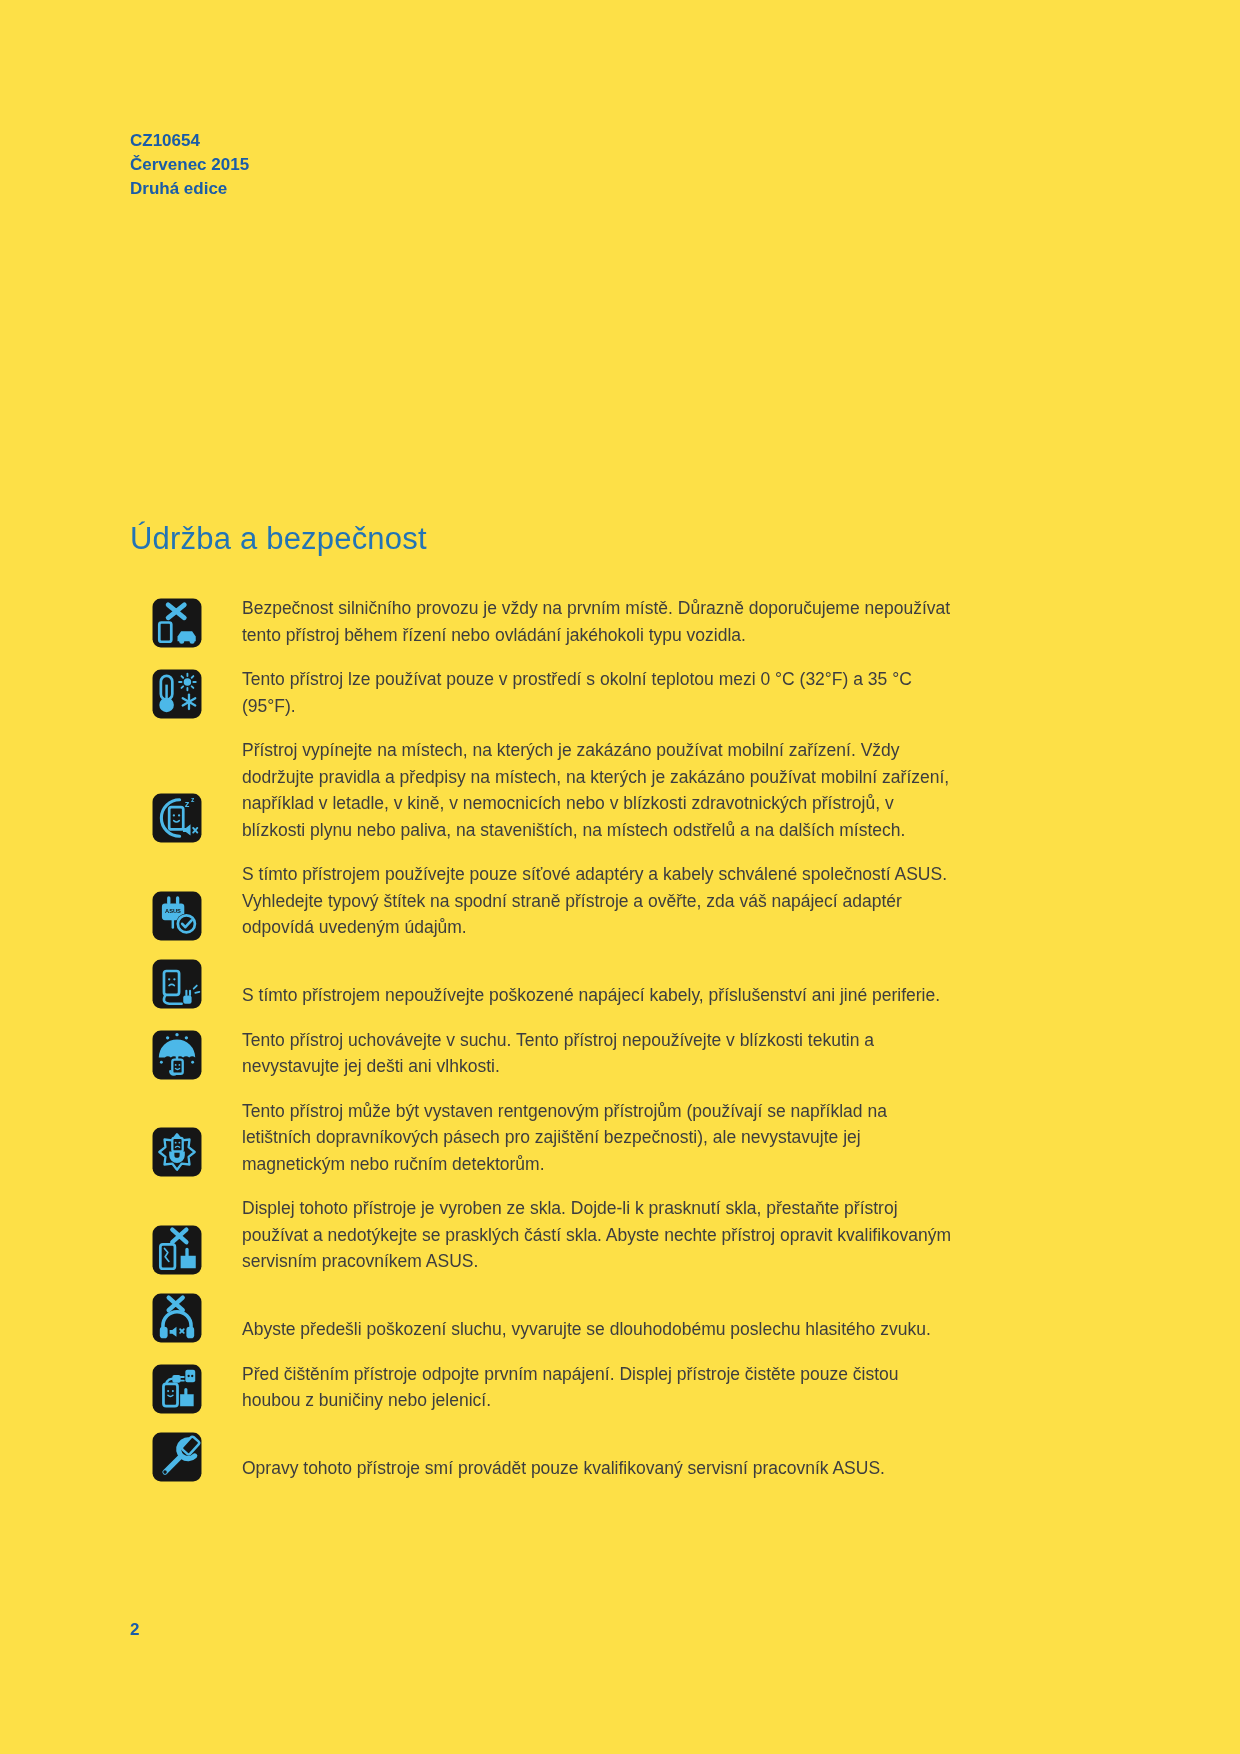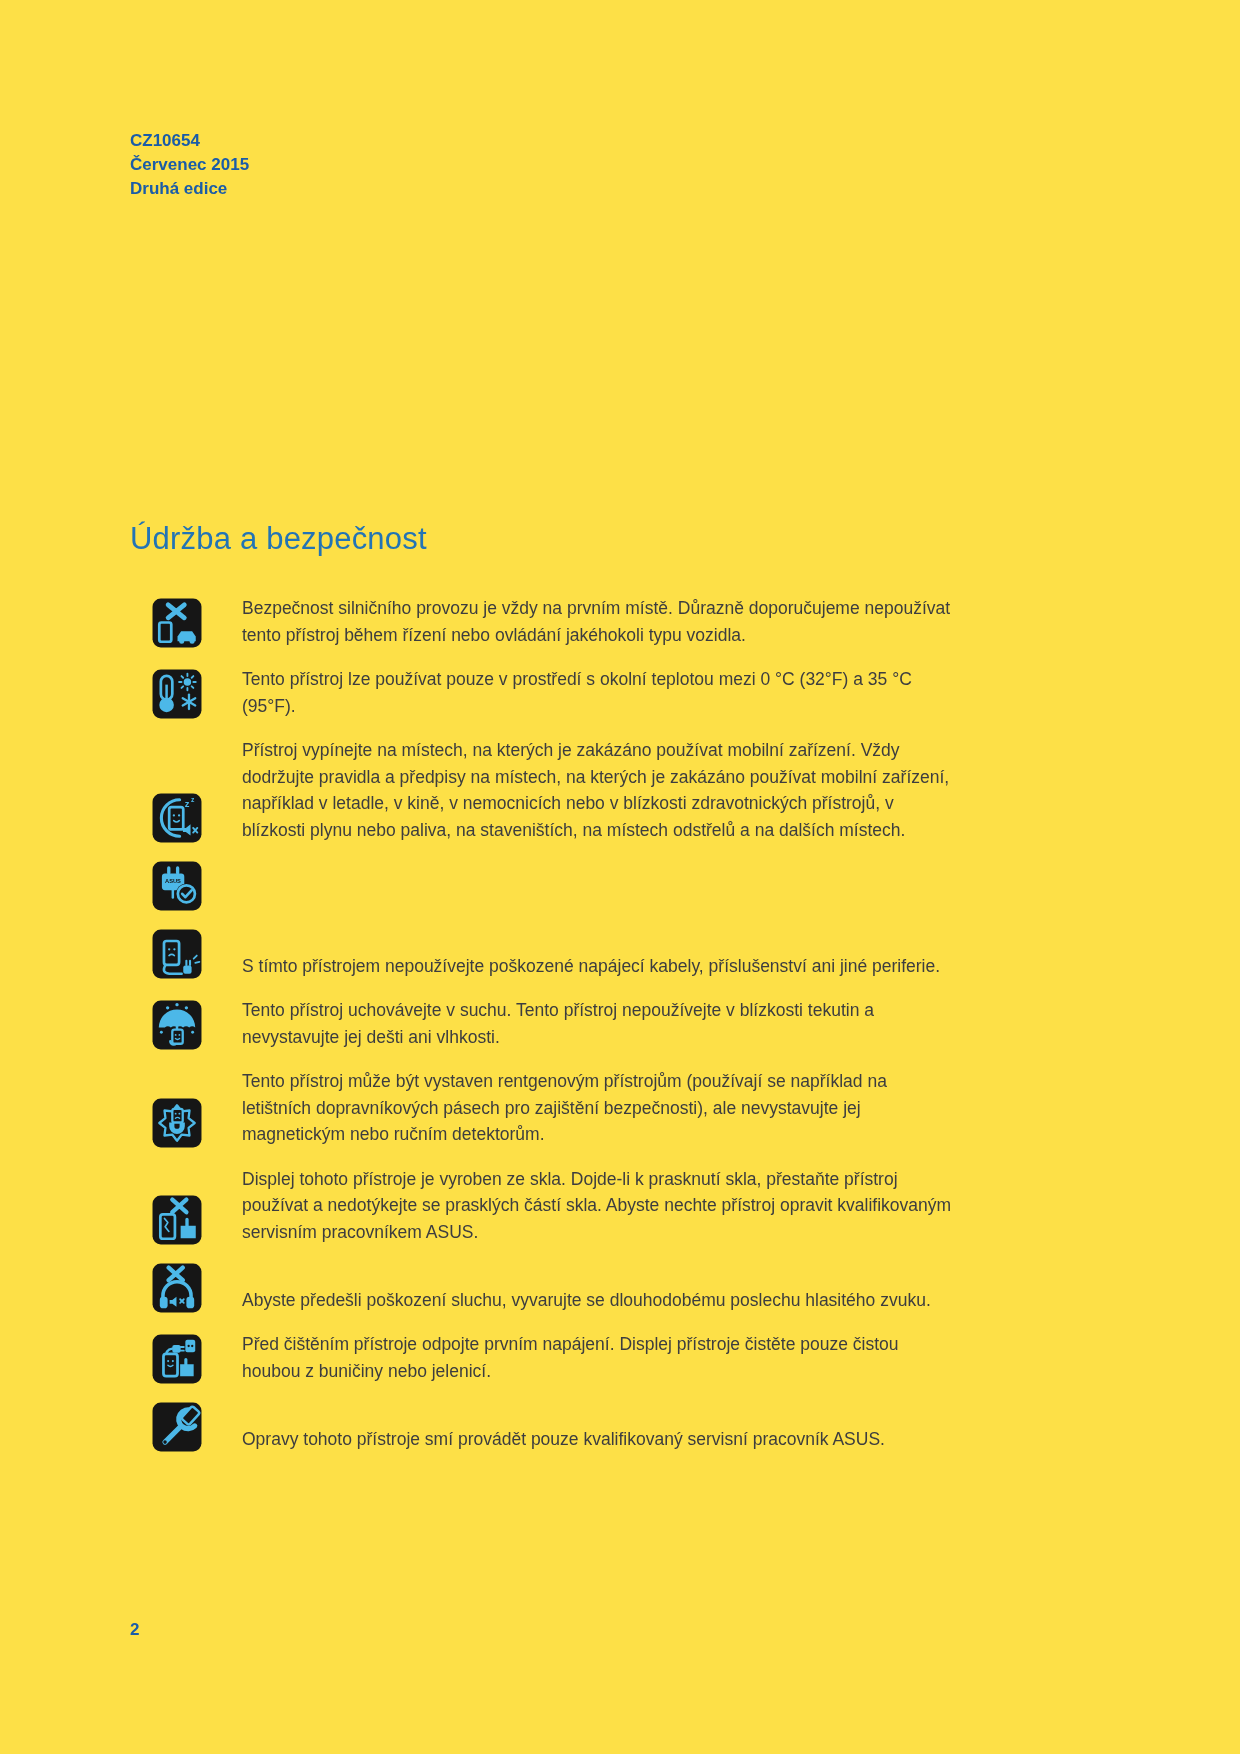--- a/index.html
+++ b/index.html
@@ -102,20 +102,21 @@
               <rect x="14.5" y="5" width="3.2" height="8" rx="1.6" fill="#4cb8e8"></rect>
               <rect x="23" y="5" width="3.2" height="8" rx="1.6" fill="#4cb8e8"></rect>
               <rect x="9.5" y="12" width="21.5" height="16" rx="3" fill="#4cb8e8"></rect>
               <text x="12.5" y="21.5" font-size="5.5" font-weight="bold" fill="#161616">ASUS</text>
               <path d="M20 28 v7" stroke="#4cb8e8" stroke-width="2.4" stroke-linecap="round"></path>
               <circle cx="33" cy="31.5" r="10" fill="#161616"></circle>
               <circle cx="33" cy="31.5" r="8.2" stroke="#4cb8e8" stroke-width="2.6" fill="#161616"></circle>
               <path d="M29 31.5 l3 3.2 l6-6.5" stroke="#4cb8e8" stroke-width="2.6" fill="none" stroke-linecap="round" stroke-linejoin="round"></path>
             </svg>
           </span>
+          <p class="safety-text">S tímto přístrojem používejte pouze síťové adaptéry a kabely schválené společností ASUS. Vyhledejte typový štítek na spodní straně přístroje a ověřte, zda váš napájecí adaptér odpovídá uvedeným údajům.</p>
         </div>
         <div class="safety-item">
           <span class="safety-icon">
             <svg viewBox="0 0 48 48" width="50" height="50">
               <rect x="0.5" y="0.5" width="47" height="47" rx="8" fill="#161616"></rect>
               <rect x="11.5" y="11.5" width="14.5" height="23" rx="2.5" stroke="#4cb8e8" stroke-width="2.6" fill="none"></rect>
               <circle cx="16.5" cy="19.5" r="1.1" fill="#4cb8e8"></circle>
               <circle cx="21.5" cy="19.5" r="1.1" fill="#4cb8e8"></circle>
               <path d="M16.3 25.5 q2.6-2.4 5.2 0" stroke="#4cb8e8" stroke-width="1.5" fill="none" stroke-linecap="round"></path>
               <path d="M13 34.5 q-4.5 7.5 3.5 8.5 h12" stroke="#4cb8e8" stroke-width="2.4" fill="none" stroke-linecap="round"></path>

